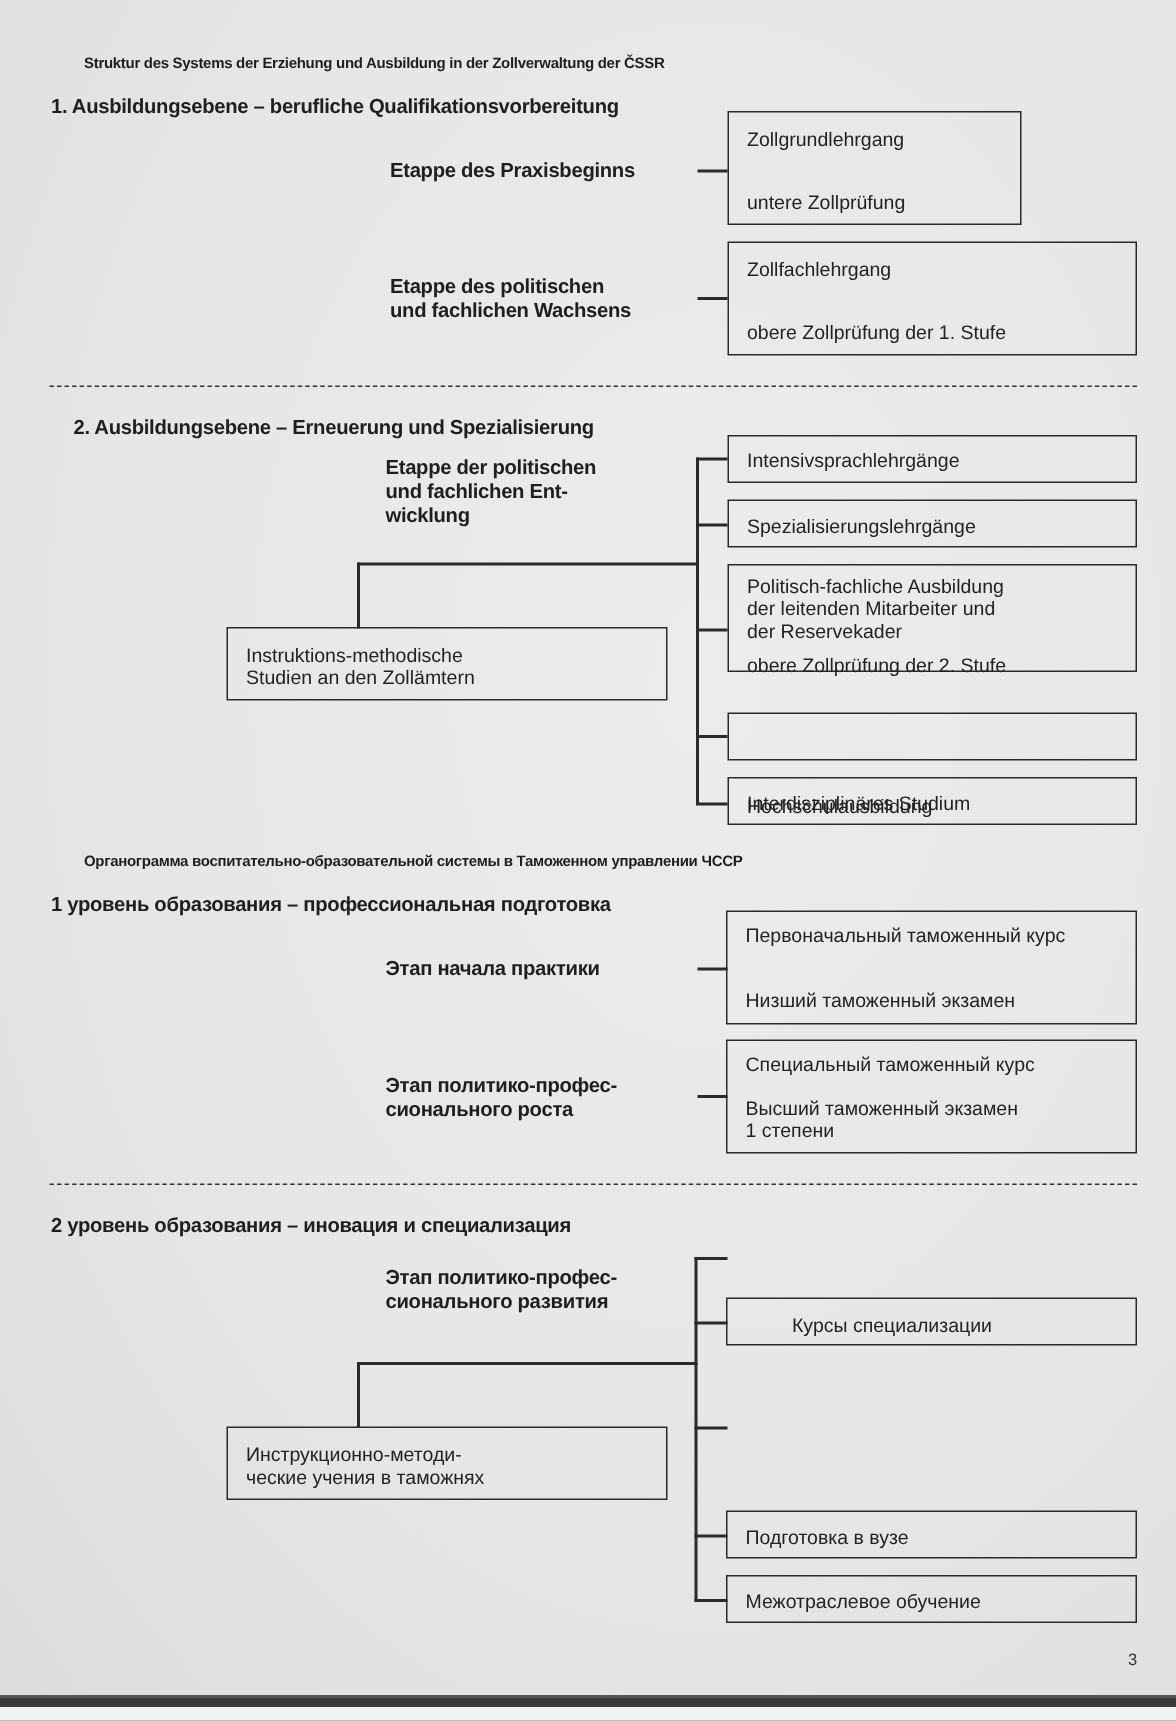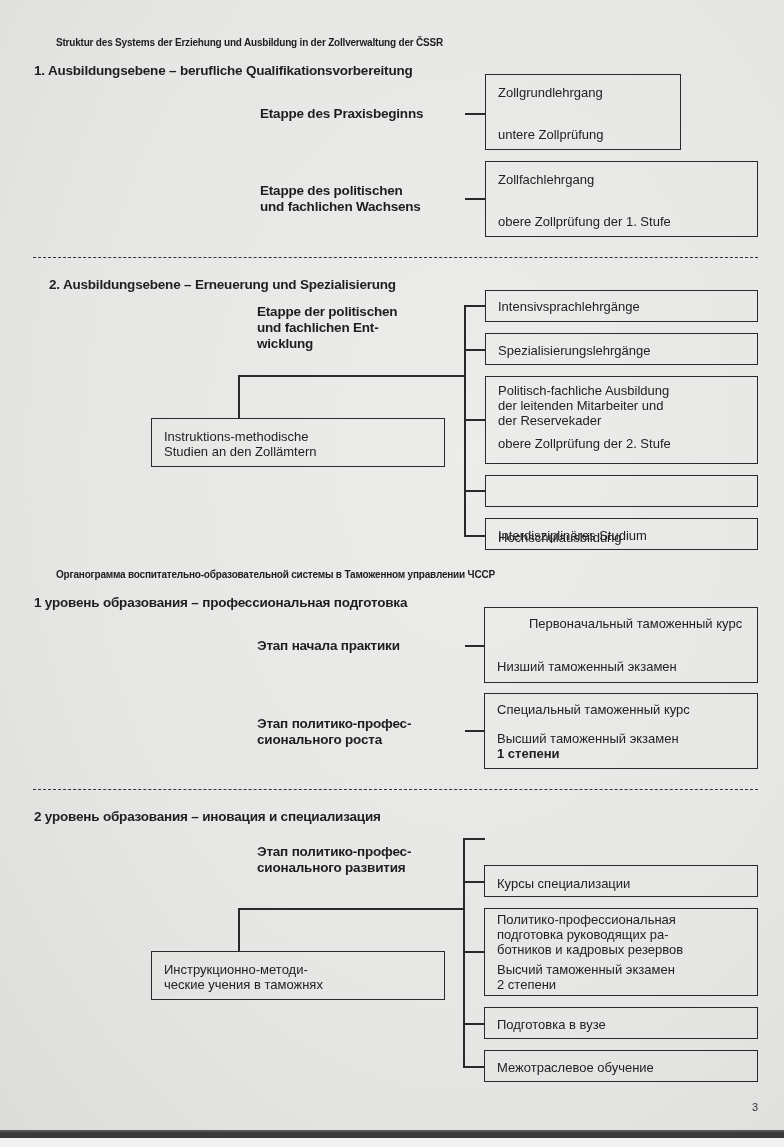--- a/index.html
+++ b/index.html
@@ -82,54 +82,54 @@
 
   <div class="hl" style="left:464px;top:305px;width:21px;"></div>
   <div class="box" style="left:485px;top:290px;width:273px;height:32px;">
     <span class="t" style="top:8px;">Intensivsprachlehrgänge</span>
   </div>
   <div class="hl" style="left:464px;top:349px;width:21px;"></div>
   <div class="box" style="left:485px;top:333px;width:273px;height:32px;">
     <span class="t" style="top:9px;">Spezialisierungslehrgänge</span>
   </div>
   <div class="hl" style="left:464px;top:419px;width:21px;"></div>
-  <div class="box" style="left:485px;top:376px;width:273px;height:88px;">
+  <div class="box" style="left:485px;top:376px;width:273px;height:72px;">
     <span class="t" style="top:6px;">Politisch-fachliche Ausbildung</span>
     <span class="t" style="top:21px;">der leitenden Mitarbeiter und</span>
     <span class="t" style="top:36px;">der Reservekader</span>
     <span class="t" style="top:59px;">obere Zollprüfung der 2. Stufe</span>
   </div>
   <div class="hl" style="left:464px;top:490px;width:21px;"></div>
   <div class="box" style="left:485px;top:475px;width:273px;height:32px;">
     <span class="t" style="top:8px;margin-top:46px;">Hochschulausbildung</span>
   </div>
   <div class="hl" style="left:464px;top:535px;width:21px;"></div>
   <div class="box" style="left:485px;top:518px;width:273px;height:32px;">
     <span class="t" style="top:9px;">Interdisziplinäres Studium</span>
   </div>
 
   <div class="abs title" style="left:34px;top:569px;">Органограмма воспитательно-образовательной системы в Таможенном управлении ЧССР</div>
   <div class="abs level" style="left:34px;top:595px;">1  уровень образования – профессиональная подготовка</div>
 
   <div class="abs stage" style="left:257px;top:638px;">Этап начала практики</div>
   <div class="hl" style="left:465px;top:645px;width:20px;"></div>
   <div class="box" style="left:484px;top:607px;width:274px;height:76px;">
-    <span class="t" style="top:8px;margin-left:32px;">Первоначальный таможенный курс</span>
+    <span class="t" style="top:8px;">Первоначальный таможенный курс</span>
     <span class="t" style="top:51px;">Низший таможенный экзамен</span>
   </div>
 
   <div class="abs stage" style="left:257px;top:716px;">
     <div>Этап политико-профес-</div>
     <div>сионального роста</div>
   </div>
   <div class="hl" style="left:465px;top:730px;width:20px;"></div>
   <div class="box" style="left:484px;top:693px;width:274px;height:76px;">
     <span class="t" style="top:8px;">Специальный таможенный курс</span>
     <span class="t" style="top:37px;">Высший таможенный экзамен</span>
-    <span class="t" style="top:52px;font-weight:bold;">1 степени</span>
+    <span class="t" style="top:52px;">1 степени</span>
   </div>
 
   <div class="dash" style="top:789px;"></div>
 
   <div class="abs level" style="left:34px;top:809px;">2  уровень образования – иновация и специализация</div>
   <div class="abs stage" style="left:257px;top:844px;">
     <div>Этап политико-профес-</div>
     <div>сионального развития</div>
   </div>
 
@@ -137,30 +137,23 @@
     <span class="t" style="top:10px;">Инструкционно-методи-</span>
     <span class="t" style="top:25px;">ческие учения в таможнях</span>
   </div>
   <div class="vl" style="left:238px;top:908px;height:44px;"></div>
   <div class="hl" style="left:238px;top:908px;width:227px;"></div>
   <div class="vl" style="left:463px;top:838px;height:230px;"></div>
 
   <div class="hl" style="left:463px;top:838px;width:22px;"></div>
   <div class="hl" style="left:463px;top:881px;width:22px;"></div>
   <div class="box" style="left:484px;top:865px;width:274px;height:32px;">
-    <span class="t" style="top:10px;">Курсы специализации</span>
+    <span class="t" style="top:10px;margin-left:31px;">Курсы специализации</span>
   </div>
   <div class="hl" style="left:463px;top:951px;width:22px;"></div>
-  <div class="box" style="left:484px;top:908px;width:274px;height:88px;">
-    <span class="t" style="top:3px;">Политико-профессиональная</span>
-    <span class="t" style="top:18px;">подготовка руководящих ра-</span>
-    <span class="t" style="top:33px;">ботников и кадровых резервов</span>
-    <span class="t" style="top:53px;">Высчий таможенный экзамен</span>
-    <span class="t" style="top:68px;">2 степени</span>
-  </div>
   <div class="hl" style="left:463px;top:1023px;width:22px;"></div>
   <div class="box" style="left:484px;top:1007px;width:274px;height:32px;">
     <span class="t" style="top:9px;">Подготовка в вузе</span>
   </div>
   <div class="hl" style="left:463px;top:1066px;width:22px;"></div>
   <div class="box" style="left:484px;top:1050px;width:274px;height:32px;text-align:right;">
     <span class="t" style="top:9px;">Межотраслевое обучение</span>
   </div>
 
   <div class="pnum">3</div>

